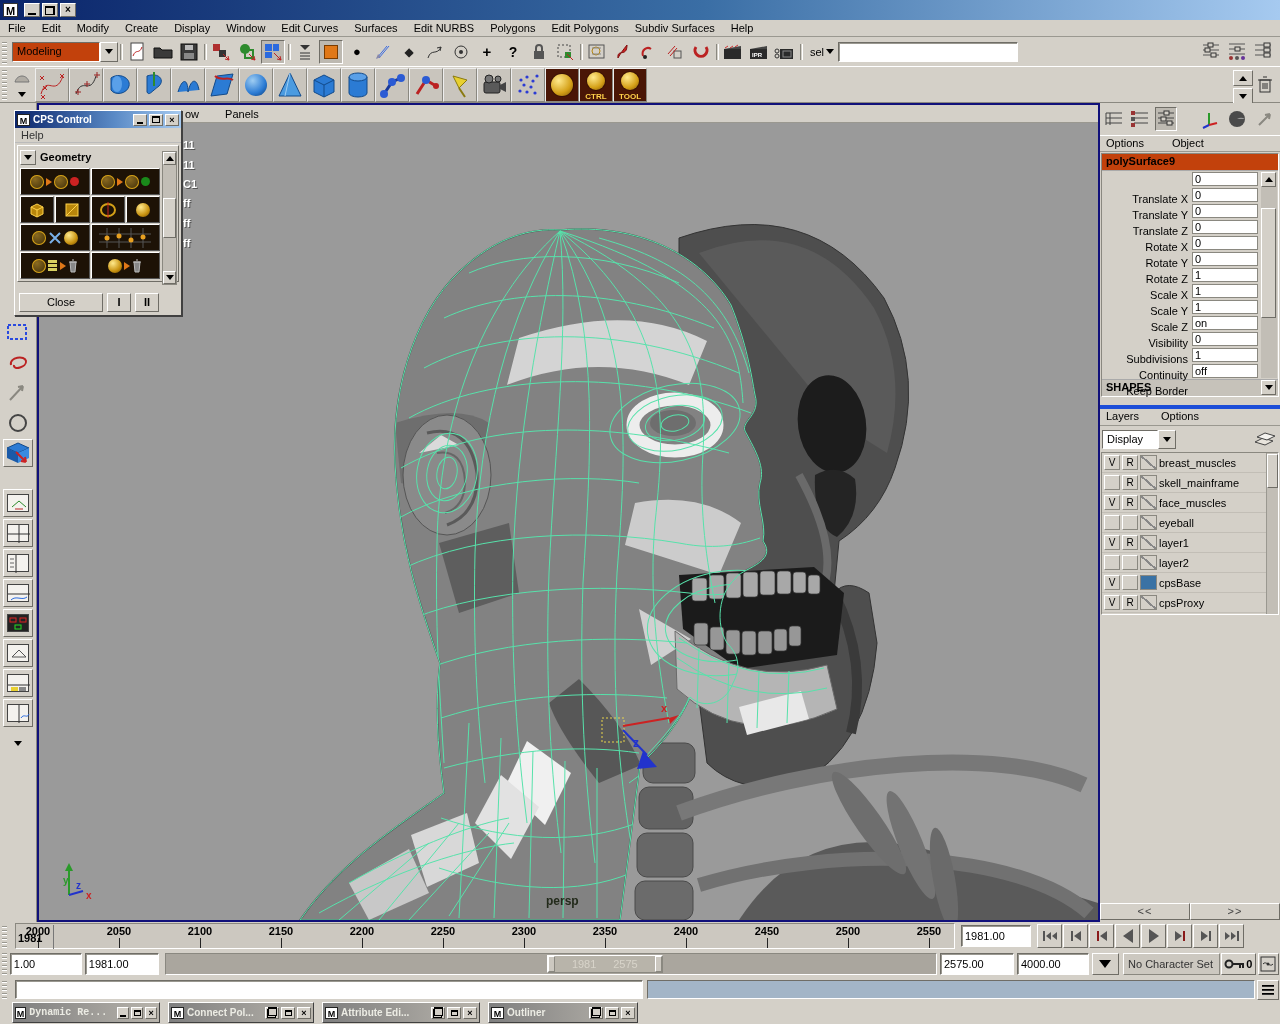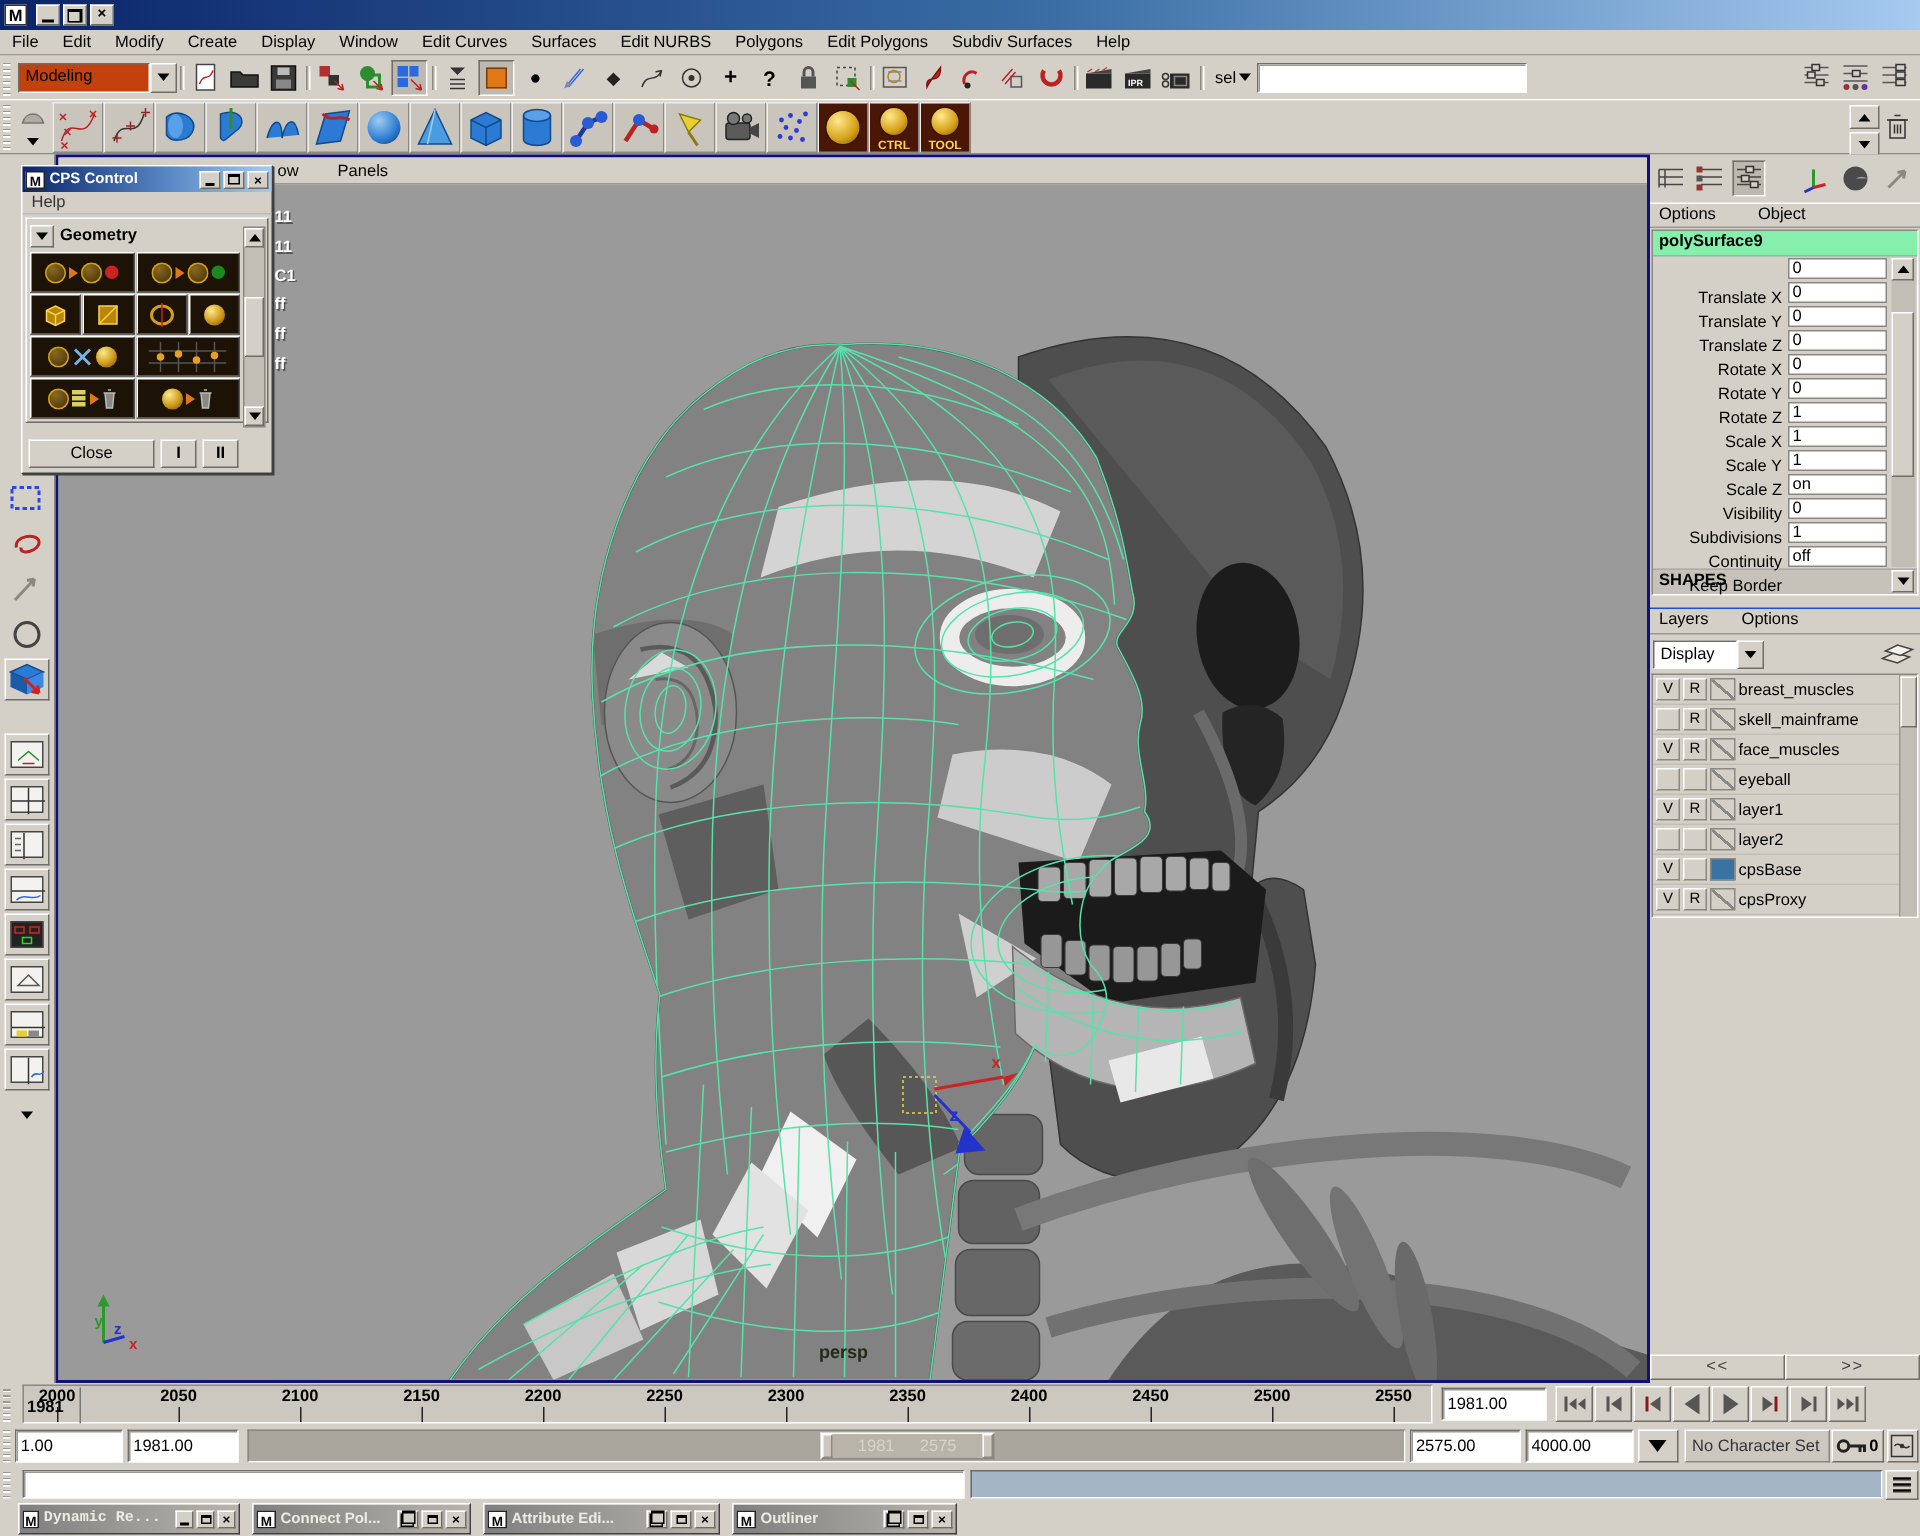--- a/index.html
+++ b/index.html
@@ -91,31 +91,31 @@
   #cps-scroll { position:absolute; right:4px; top:40px; bottom:30px; width:15px; background:#c2beb6; border:1px solid #8a8880; display:flex; flex-direction:column; justify-content:space-between; align-items:center; }
   #cps-bottom { position:absolute; left:4px; bottom:3px; display:flex; gap:4px; }
   #cps-close { width:84px; height:19px; text-align:center; line-height:17px; }
   .cps-ii { width:24px; height:19px; text-align:center; line-height:17px; font-weight:bold; }
 
   
   #rightpanel { position:absolute; left:1100px; top:0; width:180px; height:819px; background:#d4d0c8; }
   #rp-icons { height:32px; display:flex; align-items:center; padding:2px; gap:2px; }
   #rp-menus { height:17px; display:flex; gap:28px; padding:1px 6px; border-top:1px solid #fff; border-bottom:1px solid #9a9890; }
   #chbox { position:relative; margin:1px; border:1px solid; border-color:#8a8880 #fff #fff #8a8880; }
-  #ch-head { height:17px; background:#86efac; font-weight:bold; font-size:11px; padding:1px 4px; border-bottom:1px solid #aaa; }
+  #ch-head { height:17px; background:#c2410c; font-weight:bold; font-size:11px; padding:1px 4px; border-bottom:1px solid #aaa; }
   .ch-row { height:16px; display:flex; align-items:center; }
   .ch-label { width:90px; text-align:right; padding-right:4px;margin-top:40px; }
   .ch-val { width:66px; height:14px; background:#fff; border:1px solid #8a8880; padding:0 2px; line-height:12px; }
   #shapes-row { height:17px; background:#c6c2ba; font-weight:bold; padding:1px 4px; border-top:1px solid #aaa; }
   #ch-scroll { position:absolute; right:1px; top:18px; bottom:18px; width:16px; background:#c2beb6; }
   .sc-btn { position:absolute; left:0; width:15px; height:15px; display:flex; align-items:center; justify-content:center; }
   #ch-thumb { position:absolute; left:0; top:36px; width:15px; height:110px; }
   #shapes-btn { position:absolute; right:2px; bottom:1px; width:15px; height:15px; display:flex; align-items:center; justify-content:center; }
 
-  #layers { margin-top:8px; border-top:1px solid #1d4ed8; }
+  #layers { margin-top:8px; border-top:4px solid #1d4ed8; }
   #ly-menus { height:17px; display:flex; gap:22px; padding:1px 6px; border-bottom:1px solid #9a9890; }
   #ly-ctrl { height:26px; display:flex; align-items:center; padding:2px; justify-content:space-between; }
   #ly-display { display:flex; align-items:center; }
   #ly-display .cval { width:56px; height:19px; background:#fff; border:1px solid; border-color:#6f6d66 #fff #fff #6f6d66; padding:2px 4px; }
   #ly-display .cbtn { width:18px; height:19px; display:flex; align-items:center; justify-content:center; }
   #ly-list { position:relative; margin:0 1px; border:1px solid; border-color:#8a8880 #fff #fff #8a8880; height:163px; background:#d4d0c8; }
   .ly-row { height:20px; display:flex; align-items:center; gap:2px; padding:1px 2px; border-bottom:1px solid #c2beb6; }
   .ly-box { width:16px; height:15px; background:#d4d0c8; border:1px solid; border-color:#fff #8a8880 #8a8880 #fff; text-align:center; line-height:14px; font-size:10px; }
   .ly-swatch { width:17px; height:15px; border:1px solid #8a8880; background:linear-gradient(to top right,#d4d0c8 45%,#888 45%,#888 55%,#d4d0c8 55%); }
   .ly-swatch.solid { background:#3a72a4; }

